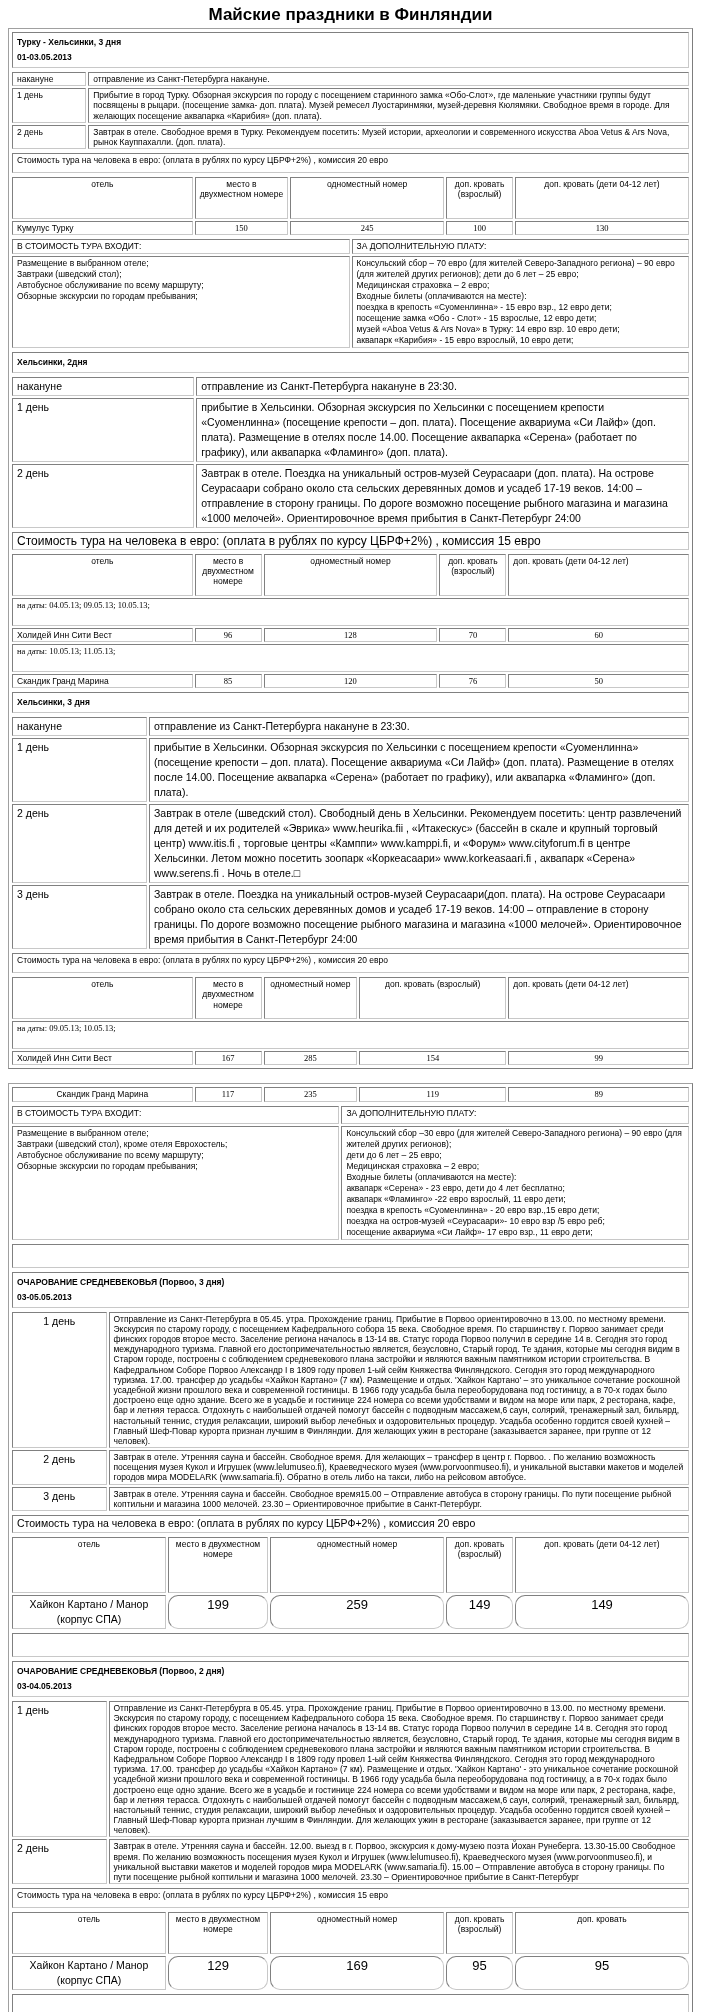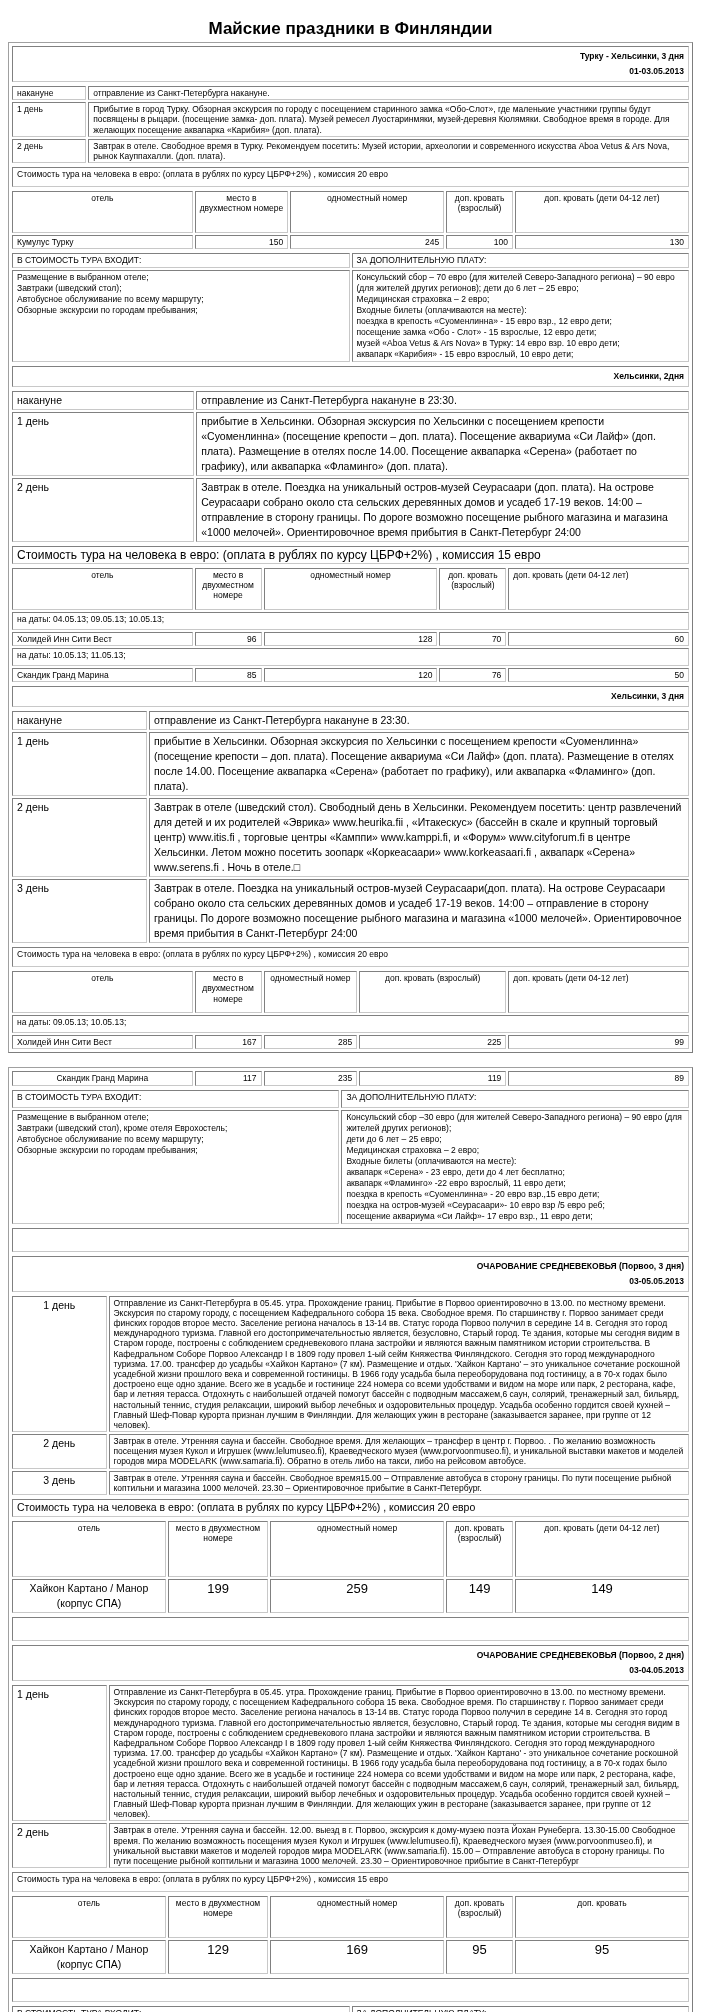--- a/index.html
+++ b/index.html
@@ -8,21 +8,21 @@
       width: 701px;
       font-family: "Liberation Sans", "DejaVu Sans", sans-serif;
       color: #000;
       font-size: 9px;
       line-height: 1.2;
     }
     .page-title {
       text-align: center;
       font-size: 17px;
       font-weight: bold;
-      margin: 18px 0 2px 0;
+      margin: 4px 0 2px 0;
       height: 22px;
       line-height: 22px;
     }
     .outer {
       margin: 0 8px;
       border: 1px solid #a0a0a0;
       border-right-color: #7d7d7d;
       border-bottom-color: #7d7d7d;
       padding: 1px;
     }
@@ -34,34 +34,34 @@
     }
     table.t td {
       border: 1px solid #808080;
       border-right-color: #c8c8c8;
       border-bottom-color: #c8c8c8;
       vertical-align: top;
       padding: 1px 4px;
       font-size: 8.5px;
     }
     .sec-title {
-      text-align: right;
+      text-align: left;
       font-weight: bold;
       font-size: 12px;
       line-height: 15px;
       padding: 2px 4px !important;
     }
     .big td, td.big { font-size: 10.5px !important; line-height: 15px; }
     .center { text-align: center; }
     .price-hdr td { text-align: center; height: 42px; }
-    .num { text-align: right; }
-    .numbig { text-align: center; font-size: 13px !important; }
+    .num { text-align: center; font-family: Liberation Serif, serif; }
+    .numbig { text-align: center; font-size: 13px !important; border-radius: 10px; }
     .cost { font-size: 8.5px; height: 20px; }
     .costbig { font-size: 12px !important; height: 18px; }
-    .dates { height: 18px; }
+    .dates { height: 28px; font-family: Liberation Serif, serif; }
     .blank { height: 24px; }
     .gap { height: 14px; }
     .list div { line-height: 11px; }
   </style>
 </head>
 <body>
 
 <div class="page-title">Майские праздники в Финляндии</div>
 
 <div class="outer">
@@ -291,21 +291,21 @@
       <td>доп. кровать (взрослый)</td>
       <td style="text-align:left">доп. кровать (дети 04-12 лет)</td>
     </tr>
     <tr>
           <td colspan="5" class="dates">на даты:  09.05.13;  10.05.13;</td>
         </tr>
     <tr>
       <td>Холидей Инн Сити Вест</td>
       <td class="num">167</td>
       <td class="num">285</td>
-      <td class="num">225</td>
+      <td class="num">154</td>
       <td class="num">99</td>
     </tr>
   </tbody>
     </table>
 </div>
 
 <div class="gap"></div>
 
 <div class="outer">
   <table class="t">

